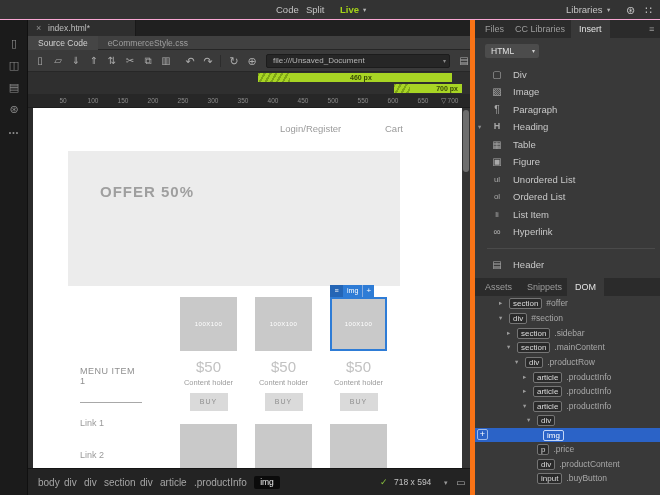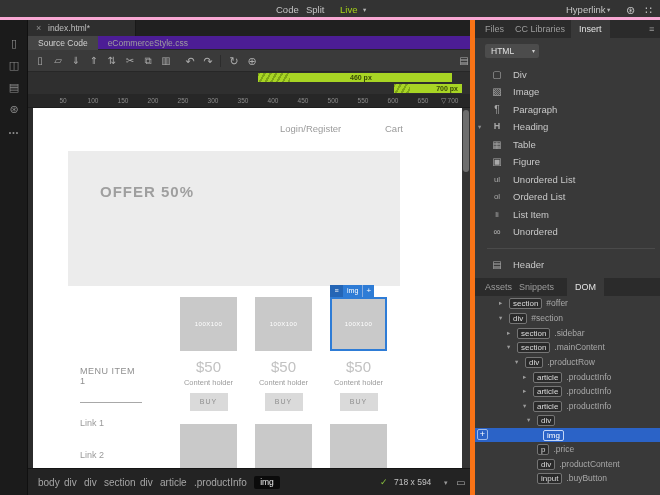--- a/index.html
+++ b/index.html
@@ -1,36 +1,36 @@
 <!DOCTYPE html>
 <html><head>
 <meta charset="utf-8">
 <style>
   *{margin:0;padding:0;box-sizing:border-box}
   body{background:#555;font-family:"Liberation Sans","DejaVu Sans",sans-serif}
   #app{position:relative;width:660px;height:495px;background:#2e2e2e;overflow:hidden;
        font-family:"Liberation Sans","DejaVu Sans",sans-serif;-webkit-font-smoothing:antialiased}
 
   
-  #topbar{position:absolute;left:0;top:0;width:660px;height:20px;background:#333;border-bottom:3px solid #f9a8d4}
+  #topbar{position:absolute;left:0;top:0;width:660px;height:20px;background:#333;border-bottom:1px solid #f9a8d4}
   .tbm{position:absolute;top:0;height:20px;line-height:20px;font-size:9.5px;color:#c4c4c4}
-  .tbm.live{color:#a5d318;font-weight:normal}
+  .tbm.live{color:#a5d318;font-weight:bold}
   .caret{font-size:6.5px;color:#b5b5b5}
 
   
   #leftbar{position:absolute;left:0;top:20px;width:28px;height:475px;background:#1b1b1b;border-right:1px solid #101010}
   .lbi{position:absolute;left:0;width:28px;text-align:center;color:#8d8d8d;font-size:11px;line-height:14px}
 
   
   #docwin{position:absolute;left:28px;top:20px;width:442px;height:475px;background:#2b2b2b}
   #filetabs{position:absolute;left:0;top:0;width:442px;height:16px;background:#202020}
   #filetab{position:absolute;left:0;top:0;width:108px;height:16px;background:#2e2e2e;border-right:1px solid #191919}
   #filetab .x{position:absolute;left:8px;font-size:9px;line-height:16px;color:#8f8f8f}
   #filetab .lbl{position:absolute;left:20px;font-size:8.5px;line-height:16px;color:#bfbfbf}
-  #relatedbar{position:absolute;left:0;top:16px;width:442px;height:14px;background:#4c1d95;border-bottom:1px solid #262626;display:flex}
+  #relatedbar{position:absolute;left:0;top:16px;width:442px;height:14px;background:#404040;border-bottom:1px solid #262626;display:flex}
   .relsrc{height:14px;line-height:14px;padding:0 10px;background:#454545;color:#d2d2d2;font-size:8.5px}
   .relcss{height:14px;line-height:14px;padding:0 10px;color:#9f9f9f;font-size:8.5px}
 
   #toolbar{position:absolute;left:0;top:30px;width:442px;height:22px;background:#3a3a3a;border-bottom:1px solid #272727}
   .ti{position:absolute;top:0;width:16px;height:22px;line-height:22px;text-align:center;font-size:10px;color:#acacac}
   .ti.b{font-size:11px}
   #tbsep{position:absolute;left:192px;top:5px;width:1px;height:12px;background:#2c2c2c}
   #urlfield{position:absolute;left:238px;top:4px;width:184px;height:14px;background:#262626;border:1px solid #1c1c1c;border-radius:2px}
   #urlfield .u{position:absolute;left:6px;font-size:8px;line-height:12px;color:#b5b5b5;white-space:nowrap}
   #urlfield .c{position:absolute;right:3px;font-size:6px;line-height:12px;color:#8a8a8a}
@@ -116,21 +116,21 @@
 </head>
 <body>
 
 <div id="app">
 
   <div id="topbar">
     <span class="tbm" style="left:276px">Code</span>
     <span class="tbm" style="left:306px">Split</span>
     <span class="tbm live" style="left:340px">Live</span>
     <span class="tbm caret" style="left:363px">▾</span>
-    <span class="tbm" style="left:566px">Hyperlink</span>
+    <span class="tbm" style="left:566px">Libraries</span>
     <span class="tbm caret" style="left:607px">▾</span>
     <span class="tbm" style="left:626px;font-size:11px">⊛</span>
     <span class="tbm" style="left:645px;font-size:11px">∷</span>
   </div>
 
   <div id="leftbar">
     <span class="lbi" style="top:16px">▯</span>
     <span class="lbi" style="top:38px">◫</span>
     <span class="lbi" style="top:60px">▤</span>
     <span class="lbi" style="top:82px">⊛</span>
@@ -158,20 +158,24 @@
       <span class="ti" style="left:58px">⇑</span>
       <span class="ti" style="left:76px">⇅</span>
       <span class="ti" style="left:94px">✂</span>
       <span class="ti" style="left:112px">⧉</span>
       <span class="ti" style="left:130px">▥</span>
       <span class="ti b" style="left:154px">↶</span>
       <span class="ti b" style="left:172px">↷</span>
       <span id="tbsep"></span>
       <span class="ti b" style="left:198px">↻</span>
       <span class="ti b" style="left:216px">⊕</span>
+      <div id="urlfield">
+        <span class="u">file:///Unsaved_Document</span>
+        <span class="c">▾</span>
+      </div>
       <span class="ti" style="left:428px">▤</span>
     </div>
 
     <div id="sizerulers">
       <div class="srow" style="left:230px;top:1px;width:194px">
         <div class="srchev"></div>
         <div class="srsolid">
           <span class="srlabel" style="left:60px">460 px</span>
         </div>
       </div>
@@ -310,31 +314,31 @@
     <div class="insrow" style="top:151px">
       <span class="insicon txt">ul</span>
       <span class="inslabel">Unordered List</span>
     </div>
     <div class="insrow" style="top:186px">
       <span class="insicon txt">li</span>
       <span class="inslabel">List Item</span>
     </div>
     <div class="insrow" style="top:203px">
       <span class="insicon">∞</span>
-      <span class="inslabel">Unordered</span>
+      <span class="inslabel">Hyperlink</span>
     </div>
     <div id="insdivider"></div>
     <div class="insrow" style="top:236px">
       <span class="insicon">▤</span>
       <span class="inslabel">Header</span>
     </div>
 
     <div class="ptabs" style="top:258px">
       <span class="ptab" style="left:10px">Assets</span>
-      <span class="ptab" style="left:44px">Snippets</span>
+      <span class="ptab" style="left:52px">Snippets</span>
       <span class="ptab act" style="left:92px">DOM</span>
 
     </div>
 
     <div class="domrow" style="top:276px;padding-left:24px">
       <span class="domchev">▸</span>
       <span class="dompill">section</span>
       <span class="domq">#offer</span>
     </div>
     <div class="domrow" style="top:291px;padding-left:24px">

